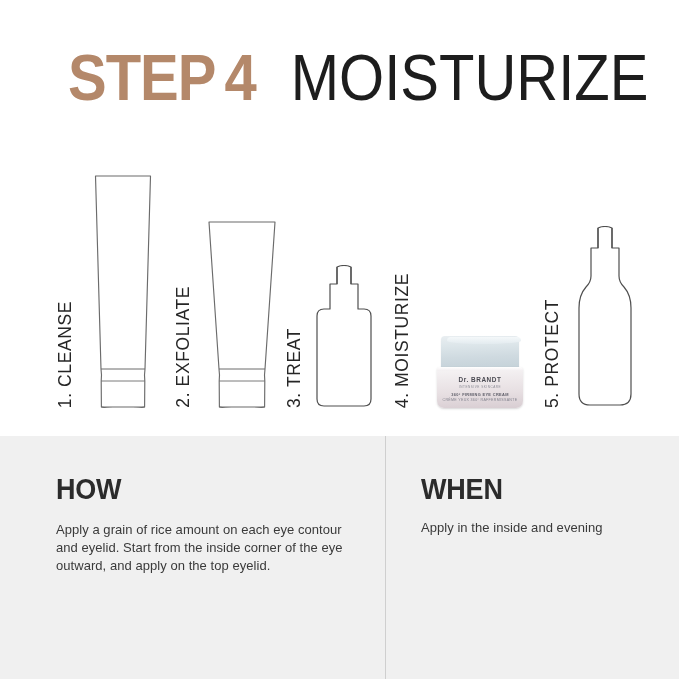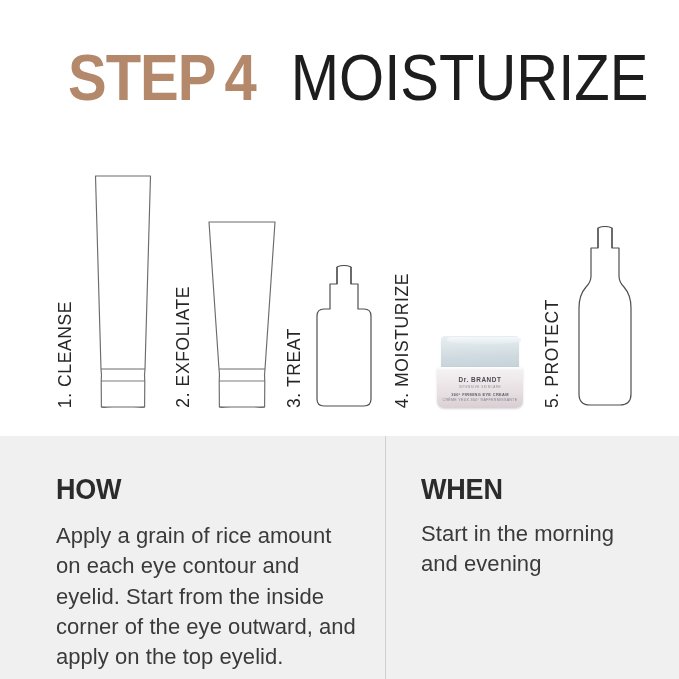--- a/index.html
+++ b/index.html
@@ -180,21 +180,21 @@
     font-size:27px;
     font-weight:700;
     letter-spacing:-0.2px;
     color:#2b2b2b;
     line-height:1;
     transform:scaleY(1.1);
     transform-origin:top left;
   }
   .col-body {
     margin-top:19px;
-    font-size:22px;
+    font-size:13px;
     font-weight:400;
     color:#3a3a3a;
     line-height:1.38;
     letter-spacing:0.05px;
   }
   #col-when .col-body { margin-top:17px; }
 </style>
 </head>
 <body>
 
@@ -268,15 +268,15 @@
 <div id="bottom-panel">
   <div id="panel-divider"></div>
 
   <div class="panel-col" id="col-how">
     <div class="col-head">HOW</div>
     <div class="col-body">Apply a grain of rice amount on each eye contour and eyelid. Start from the inside corner of the eye outward, and apply on the top eyelid.</div>
   </div>
 
   <div class="panel-col" id="col-when">
     <div class="col-head">WHEN</div>
-    <div class="col-body">Start in the morning and evening</div>
+    <div class="col-body">Apply in the inside and evening</div>
   </div>
 </div>
 
 </body></html>

